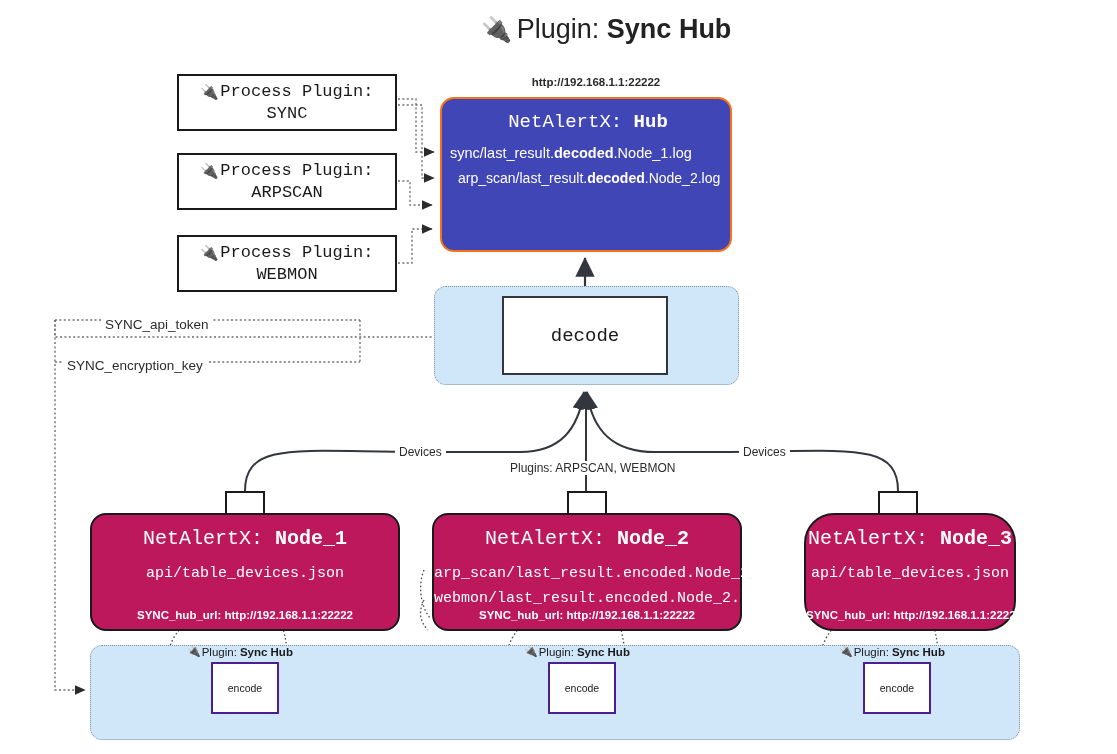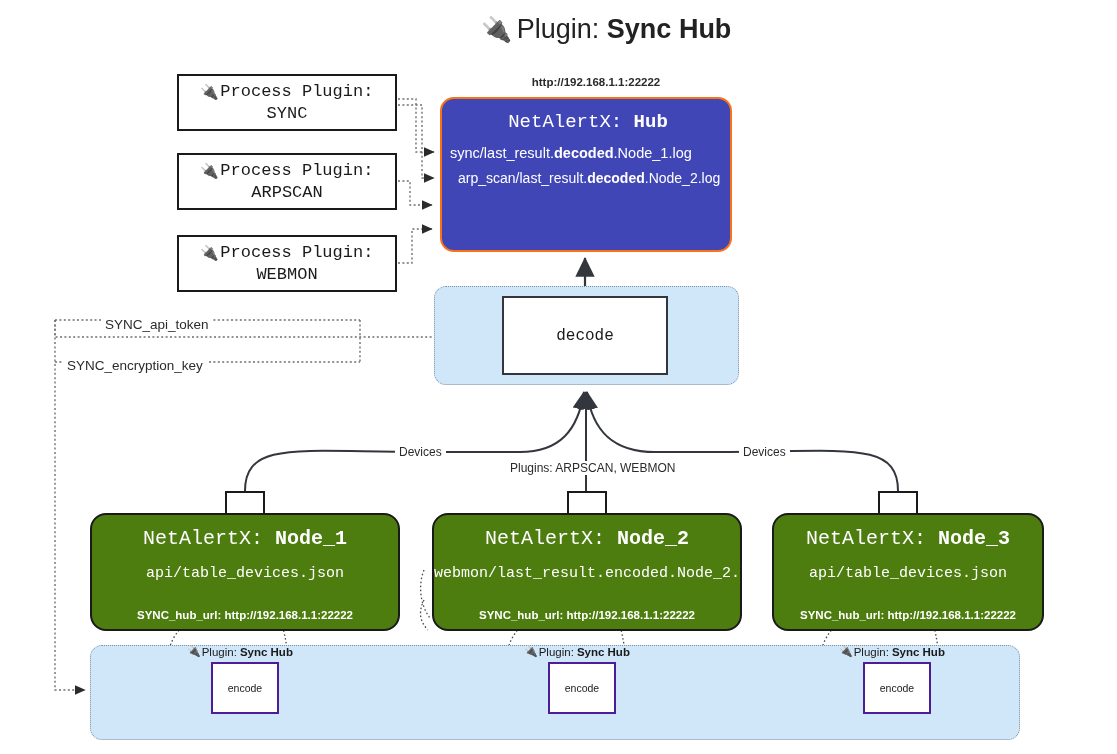--- a/index.html
+++ b/index.html
@@ -98,21 +98,21 @@
     background: #d0e7fa;
     border: 1.6px dotted #7d8fa3;
     border-radius: 12px;
   }
   #decode-box {
     left: 502px; top: 296px; width: 166px; height: 79px;
     background: #ffffff;
     border: 2px solid #33373d;
     display: flex; align-items: center; justify-content: center;
     font-family: "Liberation Mono", monospace;
-    font-size: 16px;
+    font-size: 19px;
     color: #1a1a1a;
   }
 
   
   .param-label {
     font-size: 13.5px;
     color: #2b2b2b;
     background: #ffffff;
     padding: 0 4px;
     white-space: nowrap;
@@ -128,21 +128,21 @@
     padding: 0 4px;
     white-space: nowrap;
   }
   #label-devices-left { left: 395px; top: 445px; }
   #label-devices-right { left: 739px; top: 445px; }
   #label-plugins-mid { left: 506px; top: 461px; }
 
   
   .node-box {
     height: 118px;
-    background: #4d7c0f;
+    background: #be185d;
     border: 2.4px solid #1a1a1a;
     border-radius: 16px;
     color: #ffffff;
   }
   .node-title {
     position: absolute; left: 0; top: 12px; width: 100%;
     text-align: center;
     font-family: "Liberation Mono", monospace;
     font-size: 20px;
     white-space: nowrap;
@@ -160,21 +160,21 @@
   }
   .node-hub-url {
     position: absolute; left: 0; bottom: 8px; width: 100%;
     text-align: center;
     font-size: 11.5px;
     font-weight: bold;
     white-space: nowrap;
   }
   #node-1 { left: 90px; top: 513px; width: 310px; }
   #node-2 { left: 432px; top: 513px; width: 310px; }
-  #node-3 { left: 772px; top: 513px; width: 272px; }
+  #node-3 { left: 804px; top: 513px; width: 212px; border-radius: 30px; }
 
   
   .envelope {
     width: 40px; height: 30px;
     background: #ffffff;
     border: 2px solid #1a1a1a;
   }
   #env-1 { left: 225px; top: 491px; }
   #env-2 { left: 567px; top: 491px; }
   #env-3 { left: 878px; top: 491px; }
@@ -336,20 +336,21 @@
     </div>
     <div class="node-hub-url">SYNC_hub_url: http://192.168.1.1:22222</div>
   </div>
 
   <div class="node node-box" id="node-2">
     <div class="node-title">
       <span>NetAlertX:</span>
       <span class="strong">Node_2</span>
     </div>
     <div class="node-lines">
+      <div class="node-line">arp_scan/last_result.encoded.Node_2.log</div>
       <div class="node-line">webmon/last_result.encoded.Node_2.log</div>
     </div>
     <div class="node-hub-url">SYNC_hub_url: http://192.168.1.1:22222</div>
   </div>
 
   <div class="node node-box" id="node-3">
     <div class="node-title">
       <span>NetAlertX:</span>
       <span class="strong">Node_3</span>
     </div>

